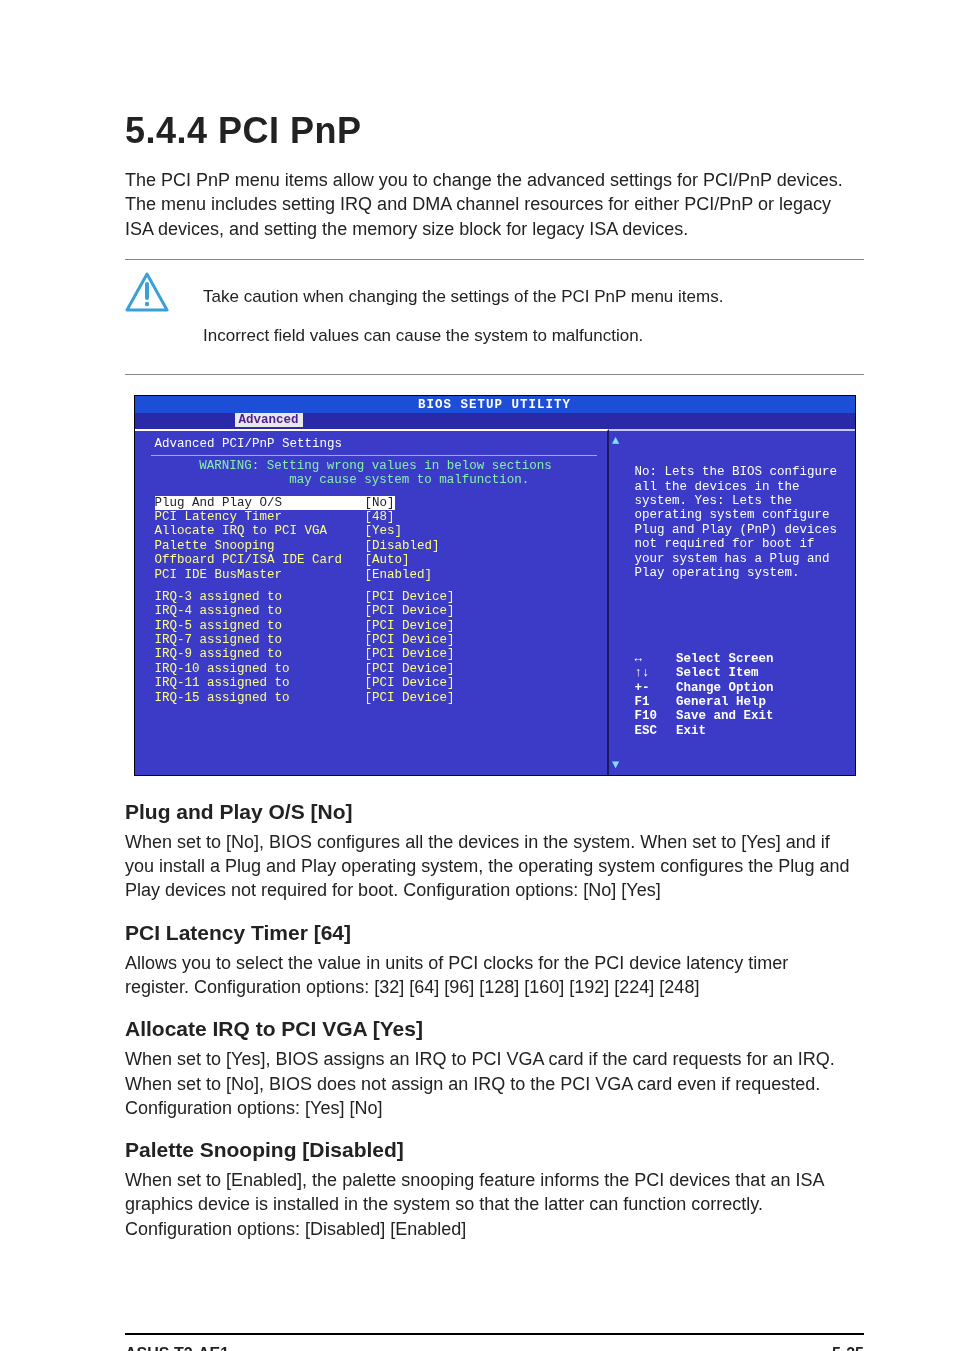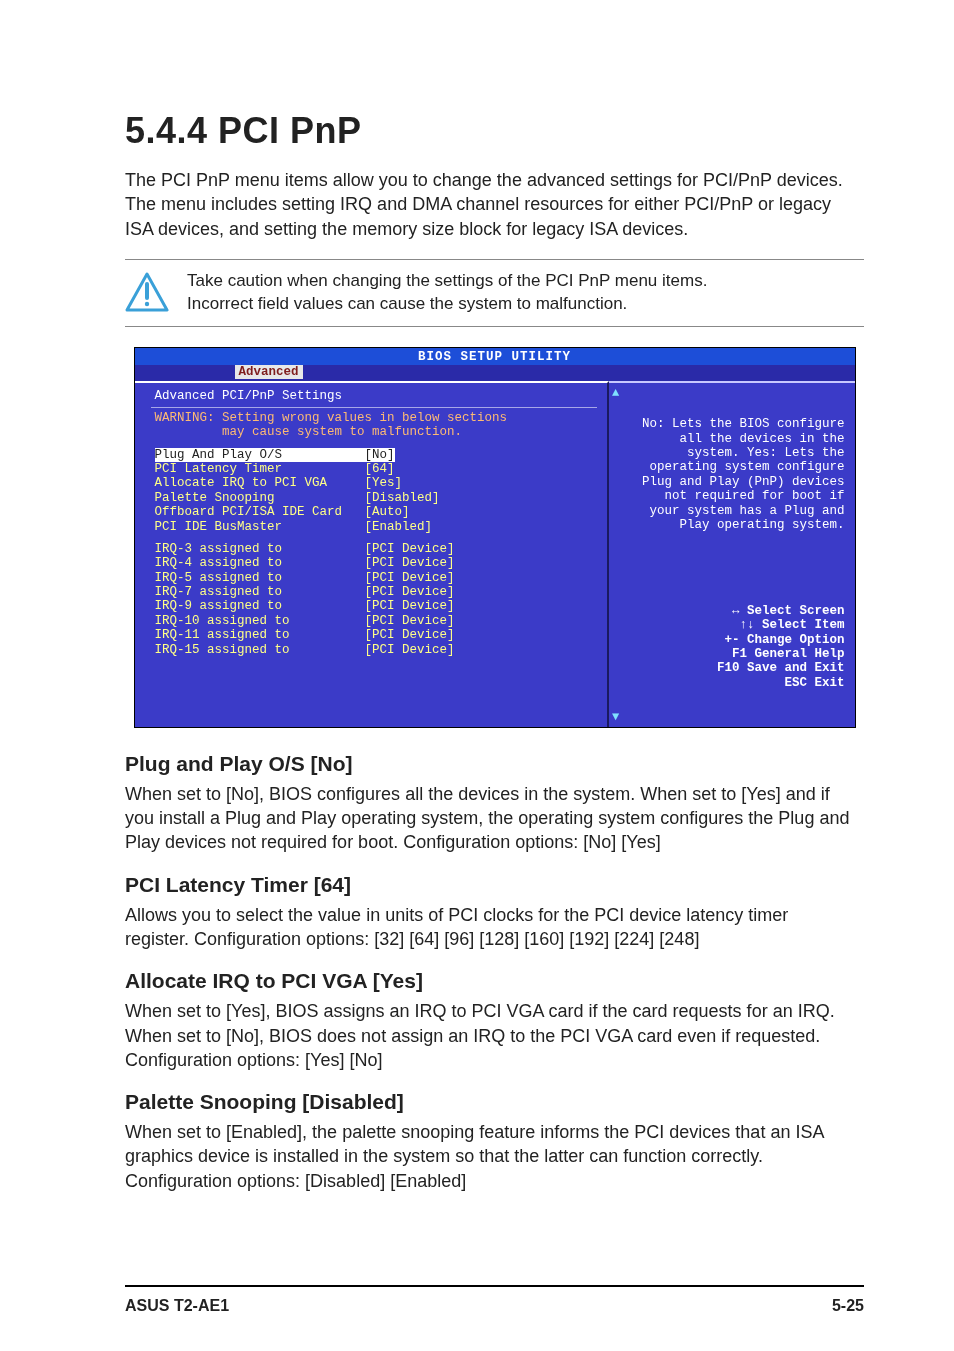--- a/index.html
+++ b/index.html
@@ -31,21 +31,21 @@
     gap: 18px;
     margin: 8px 0 20px 0;
     border-top: 1px solid #888;
     border-bottom: 1px solid #888;
     padding: 10px 0 10px 0;
   }
   .callout-row .lines {
     flex: 1;
   }
   .callout-row .lines p {
-    margin: 0;
+    margin: 16px;
     font-size: 17px;
     line-height: 1.35;
   }
   .warn-icon {
     width: 44px;
     height: 40px;
     flex: 0 0 44px;
     margin-top: 2px;
   }
   .warn-icon svg { display: block; }
@@ -67,21 +67,21 @@
     font-weight: bold;
     letter-spacing: 1px;
     padding: 2px 0 1px 0;
   }
   .bios .tabs {
     background: #2a2aa8;
     padding: 0 0 1px 100px;
   }
   .bios .tabs .tab {
     background: #e8e8e8;
-    color: #7f1d1d;
+    color: #4c1d95;
     font-weight: bold;
     padding: 0 4px;
   }
   .bios .panels {
     display: flex;
     align-items: stretch;
   }
   .bios .leftpanel {
     flex: 1 1 auto;
     background: #3b3bc8;
@@ -92,33 +92,32 @@
     border-right: 2px solid #1a1a60;
   }
   .bios .leftpanel .headline {
     color: #fff;
     margin-bottom: 4px;
   }
   .bios .leftpanel .hr {
     border-top: 1px solid #a7a7e8;
     margin: 3px 0 3px -4px;
   }
-  .bios .leftpanel .wline { color: #fdba74; white-space: pre; }
+  .bios .leftpanel .wline { color: #86efac; white-space: pre; text-align: center; }
   .bios .leftpanel .opt { white-space: pre; color: #ffff88; }
   .bios .leftpanel .opt .name { display: inline-block; width: 210px; }
   .bios .leftpanel .opt.sel .name,
   .bios .leftpanel .opt.sel .val { background: #fff; color: #222; }
   .bios .rightpanel {
     flex: 0 0 210px;
     background: #3b3bc8;
     padding: 6px 10px 8px 12px;
     color: #fff;
     border-top: 2px solid #c8c8ff;
     white-space: pre-wrap;
-    text-align: right;
   }
   .bios .rightpanel .keys-row { color: #fff; }
   .bios .rightpanel .keys-row .k { color: #fff; display:inline-block; width:34px; }
   .bios .rightpanel .keys-row:nth-child(n) { font-weight: bold; }
   .bios .rightpanel .help { color:#fff; font-weight:normal; }
   .bios .scrollcol {
     width: 14px;
     background: #3b3bc8;
     display: flex;
     flex-direction: column;
@@ -191,21 +190,21 @@
     </div>
     <div class="panels">
       <div class="leftpanel">
         <div class="headline">Advanced PCI/PnP Settings</div>
         <div class="hr"></div>
         <div class="wline">WARNING: Setting wrong values in below sections</div>
         <div class="wline">         may cause system to malfunction.</div>
         <div style="height:8px"></div>
         <div id="bios-options">
             <div class="opt sel"><span class="name">Plug And Play O/S</span><span class="val">[No]</span></div>
-            <div class="opt"><span class="name">PCI Latency Timer</span><span class="val">[64]</span></div>
+            <div class="opt"><span class="name">PCI Latency Timer</span><span class="val">[48]</span></div>
             <div class="opt"><span class="name">Allocate IRQ to PCI VGA</span><span class="val">[Yes]</span></div>
             <div class="opt"><span class="name">Palette Snooping</span><span class="val">[Disabled]</span></div>
             <div class="opt"><span class="name">Offboard PCI/ISA IDE Card</span><span class="val">[Auto]</span></div>
             <div class="opt"><span class="name">PCI IDE BusMaster</span><span class="val">[Enabled]</span></div>
           </div>
         <div style="height:8px"></div>
         <div id="bios-irqs">
             <div class="opt"><span class="name">IRQ-3 assigned to</span><span class="val">[PCI Device]</span></div>
             <div class="opt"><span class="name">IRQ-4 assigned to</span><span class="val">[PCI Device]</span></div>
             <div class="opt"><span class="name">IRQ-5 assigned to</span><span class="val">[PCI Device]</span></div>

